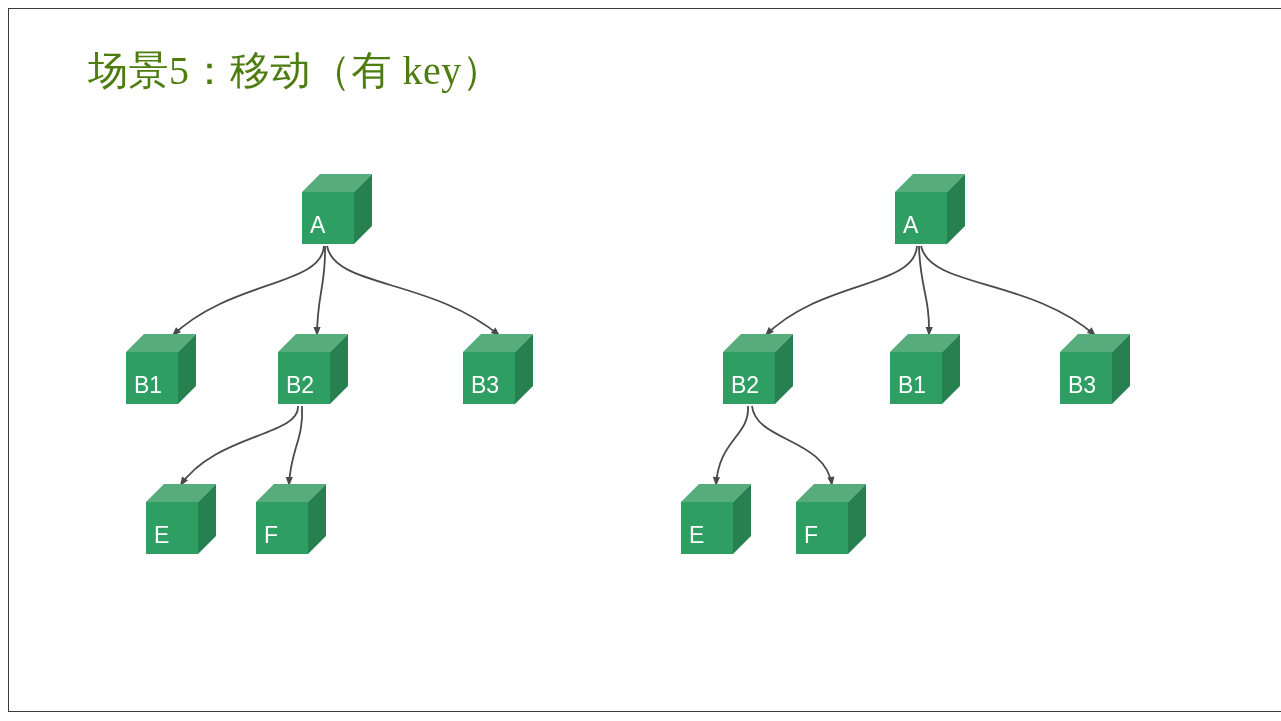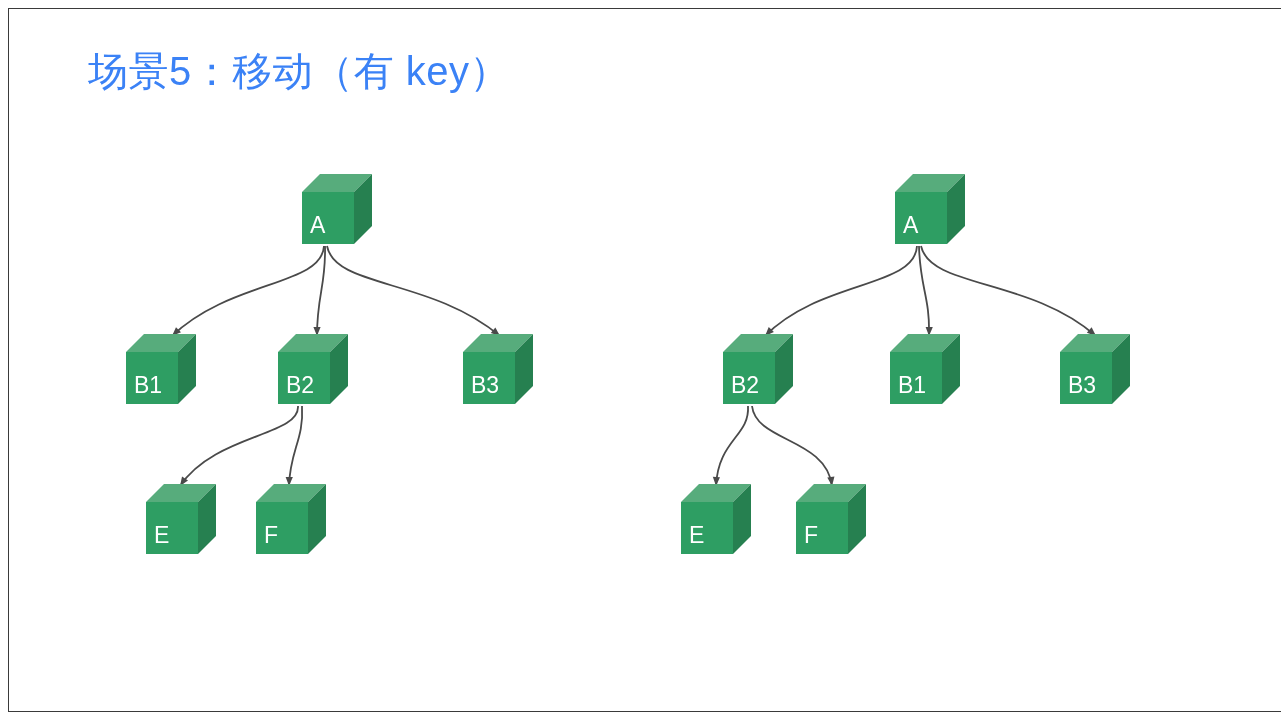--- a/index.html
+++ b/index.html
@@ -31,24 +31,24 @@
     border-right: none;
     box-sizing: border-box;
     pointer-events: none;
   }
   #slide-title {
     position: absolute;
     left: 88px;
     top: 46px;
     font-size: 40px;
     line-height: 1.25;
-    color: #3b82f6;
+    color: #4d7c0f;
     letter-spacing: 0.5px;
     white-space: nowrap;
-    font-family: Liberation Sans, sans-serif;
+    font-family: Liberation Serif, serif;
   }
   #diagram-canvas {
     position: absolute;
     left: 0;
     top: 0;
     width: 1281px;
     height: 721px;
   }
   .cube-label {
     font-family: "Liberation Sans", sans-serif;

